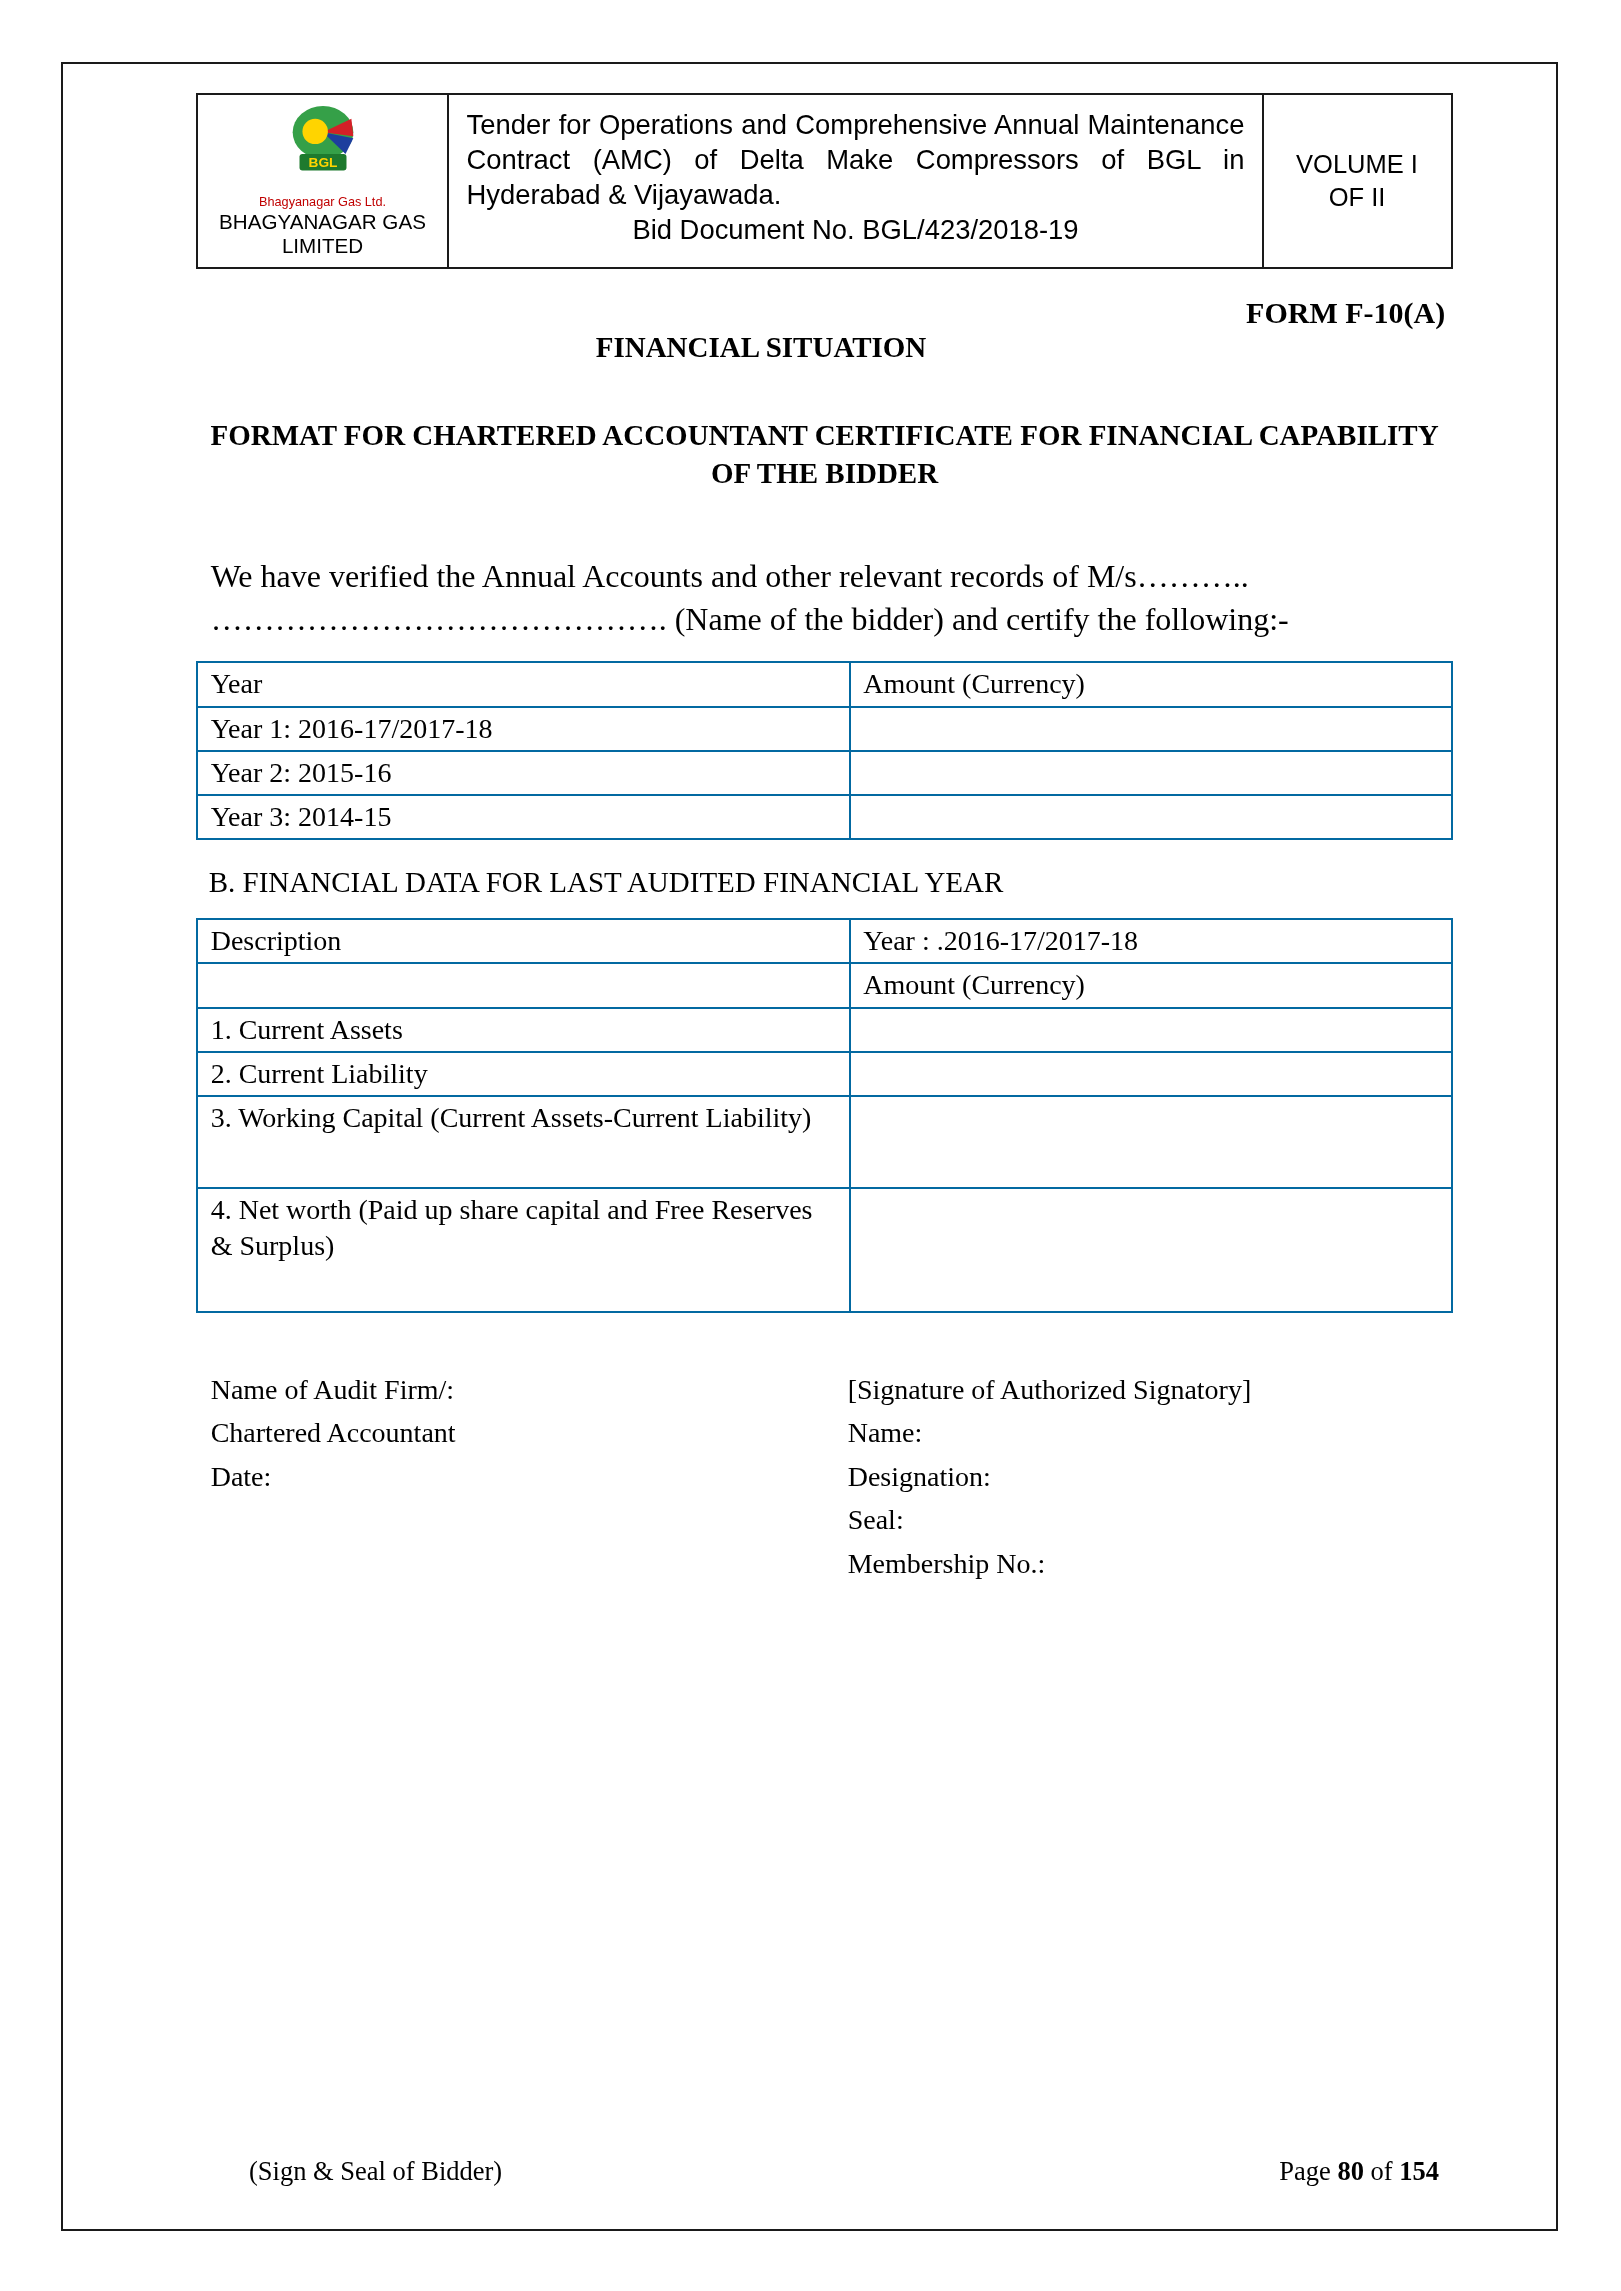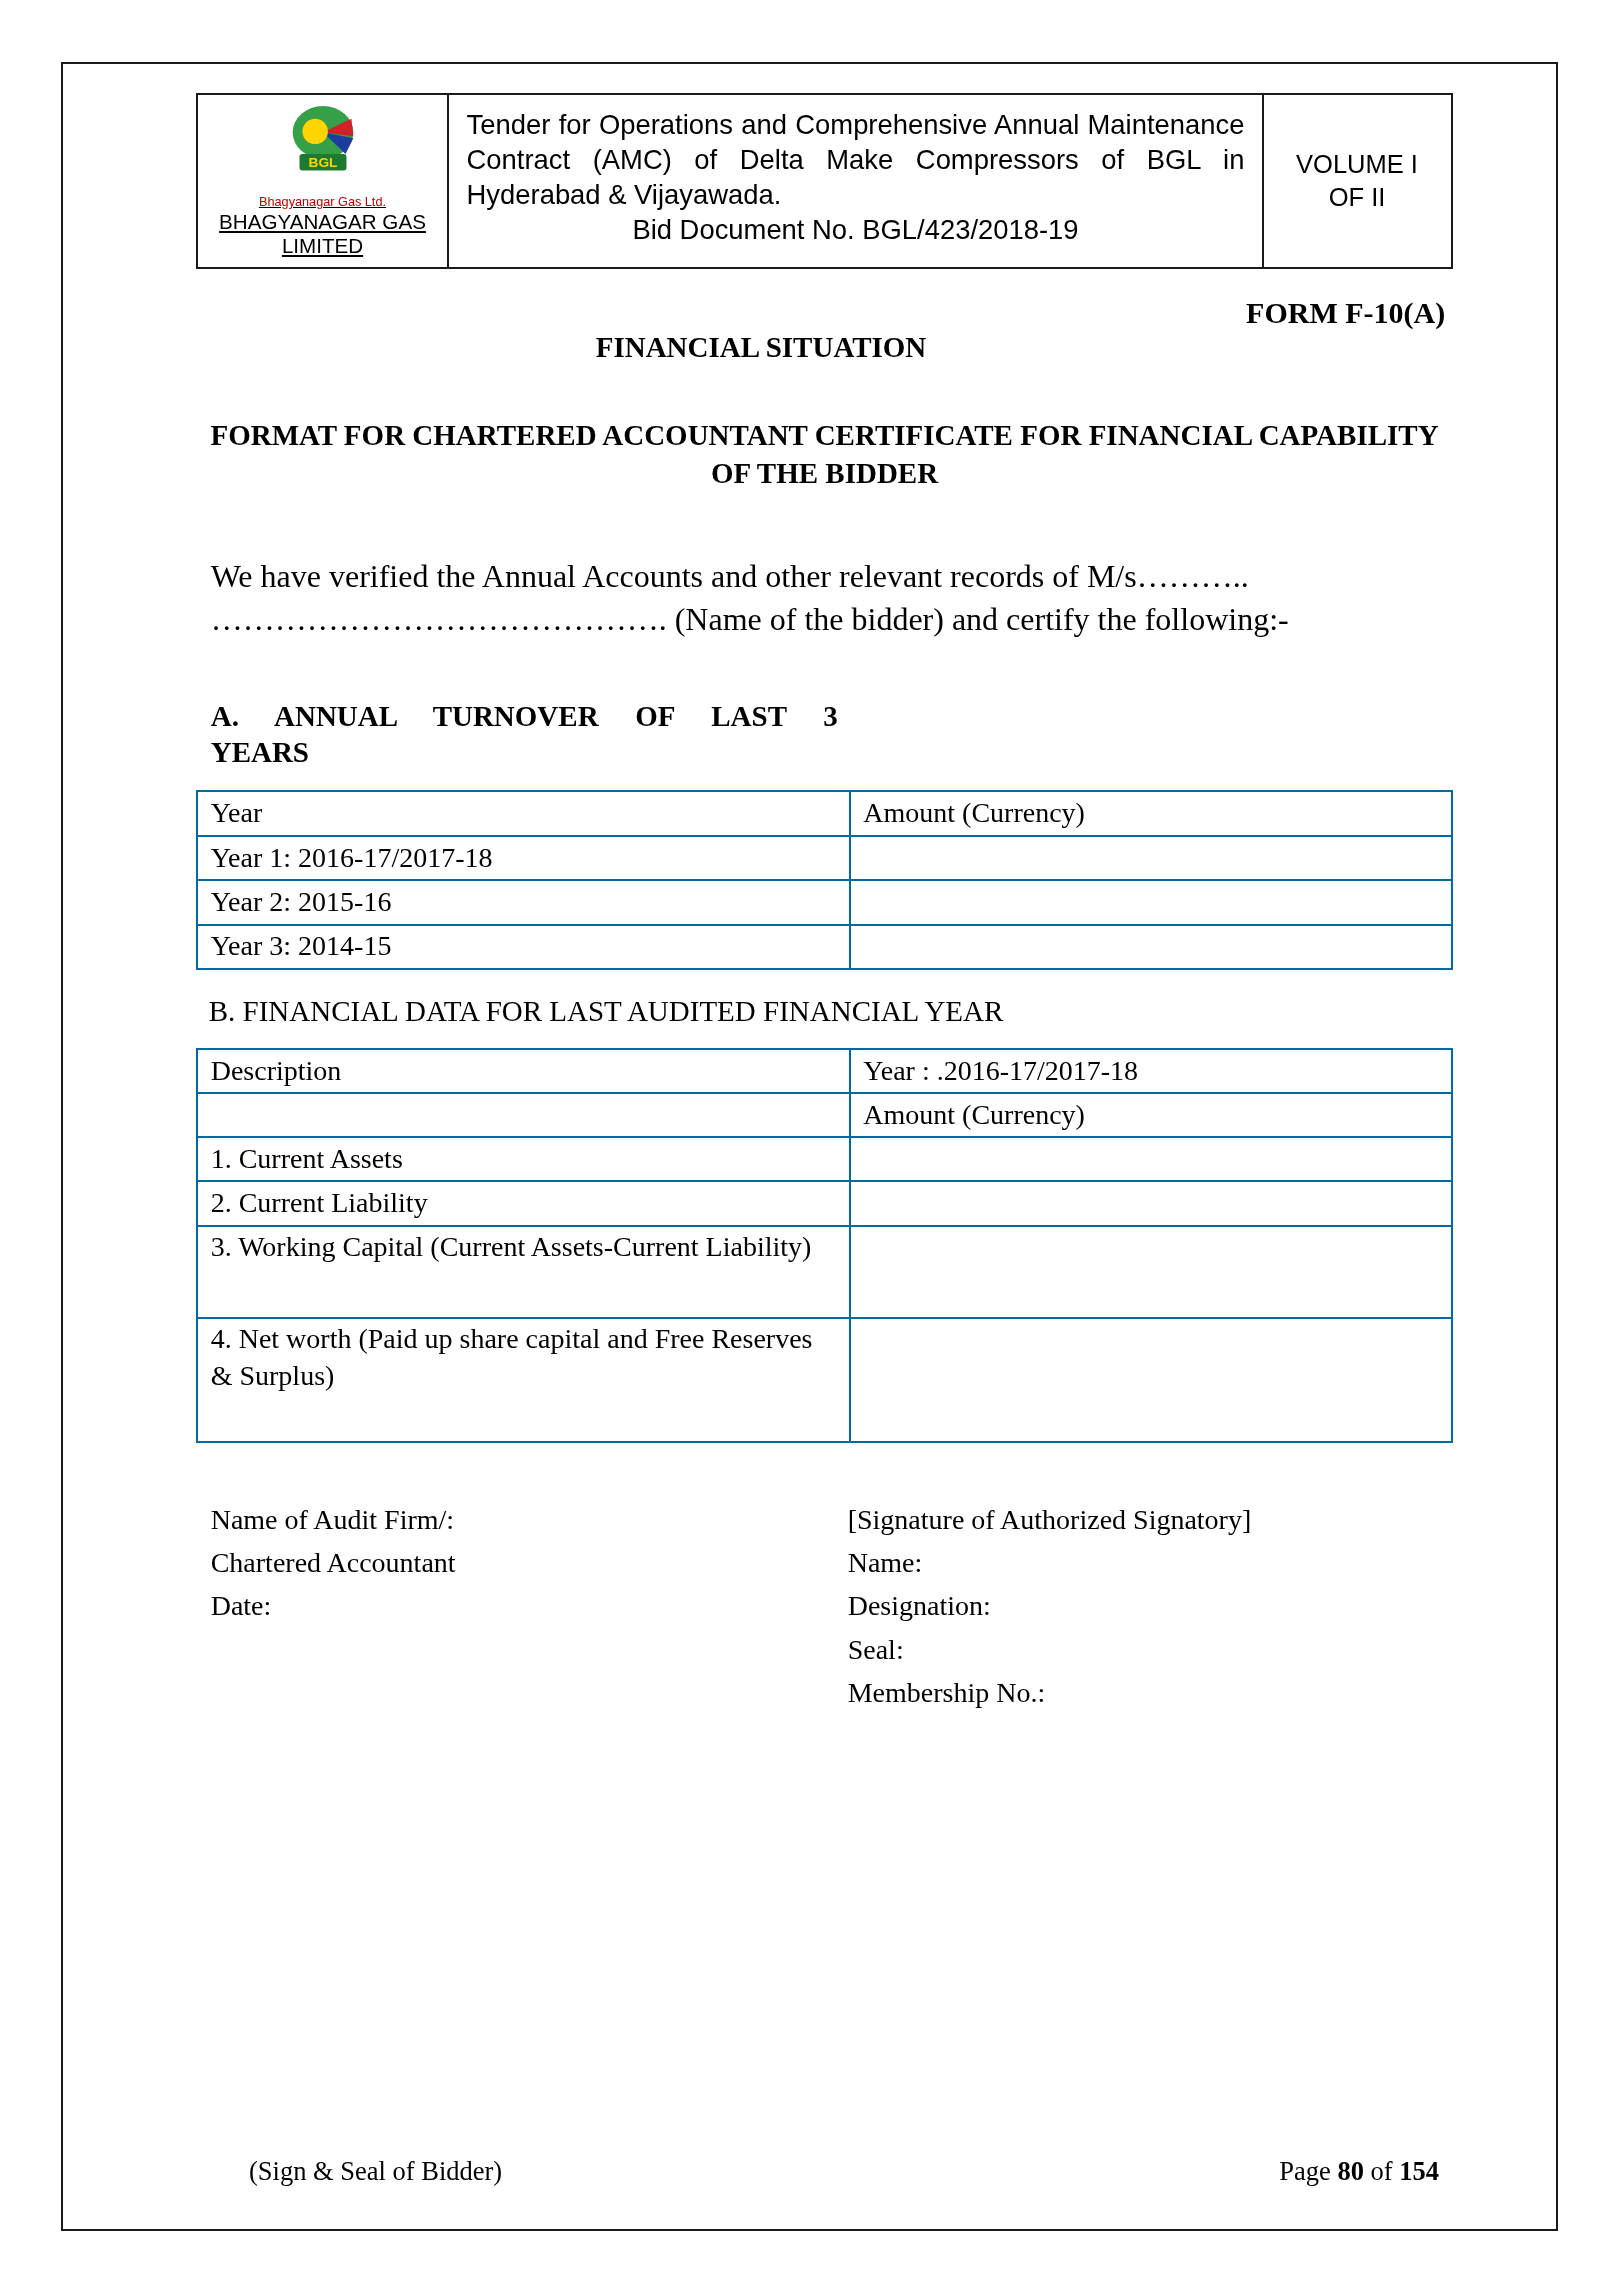--- a/index.html
+++ b/index.html
@@ -34,21 +34,20 @@
   .header-cell { border-right: 2px solid #1a1a1a; }
   .header-cell:last-child { border-right: none; }
   .logo-cell {
     width: 251px;
     display: flex;
     flex-direction: column;
     align-items: center;
     justify-content: center;
     padding: 7.8px 3.9px;
     text-align: center;
-    text-decoration: underline;
   }
   .logo-svg { width: 100px; height: 92px; display: block; }
   .logo-tagline { color: #c00000; font-size: 12.7px; line-height: 1.1; margin-top: 1px; }
   .org-name { font-size: 20.6px; line-height: 1.2; color: #000; }
   .title-cell {
     width: 815px;
     padding: 11.8px 17.6px 9.8px 17.6px;
     font-size: 27.4px;
     line-height: 1.28;
   }
@@ -191,24 +190,20 @@
 
     <div class="page-title">FINANCIAL SITUATION</div>
 
     <div class="subtitle">FORMAT FOR CHARTERED ACCOUNTANT CERTIFICATE FOR FINANCIAL CAPABILITY OF THE BIDDER</div>
 
     <div class="intro">
       <div>We have verified the Annual Accounts and other relevant records of M/s………..</div>
       <div>……………………………………. (Name of the bidder) and certify the following:-</div>
     </div>
 
-    <div class="section-a-heading">
-      <div class="justify-line">A. ANNUAL TURNOVER OF LAST 3</div>
-      <div>YEARS</div>
-    </div>
 
     <table class="doc-table table-a">
       <tbody>
         <tr>
           <th class="col-left">Year</th>
           <th class="col-right">Amount (Currency)</th>
         </tr>
         <tr>
           <td>Year 1: 2016-17/2017-18</td>
           <td></td>

